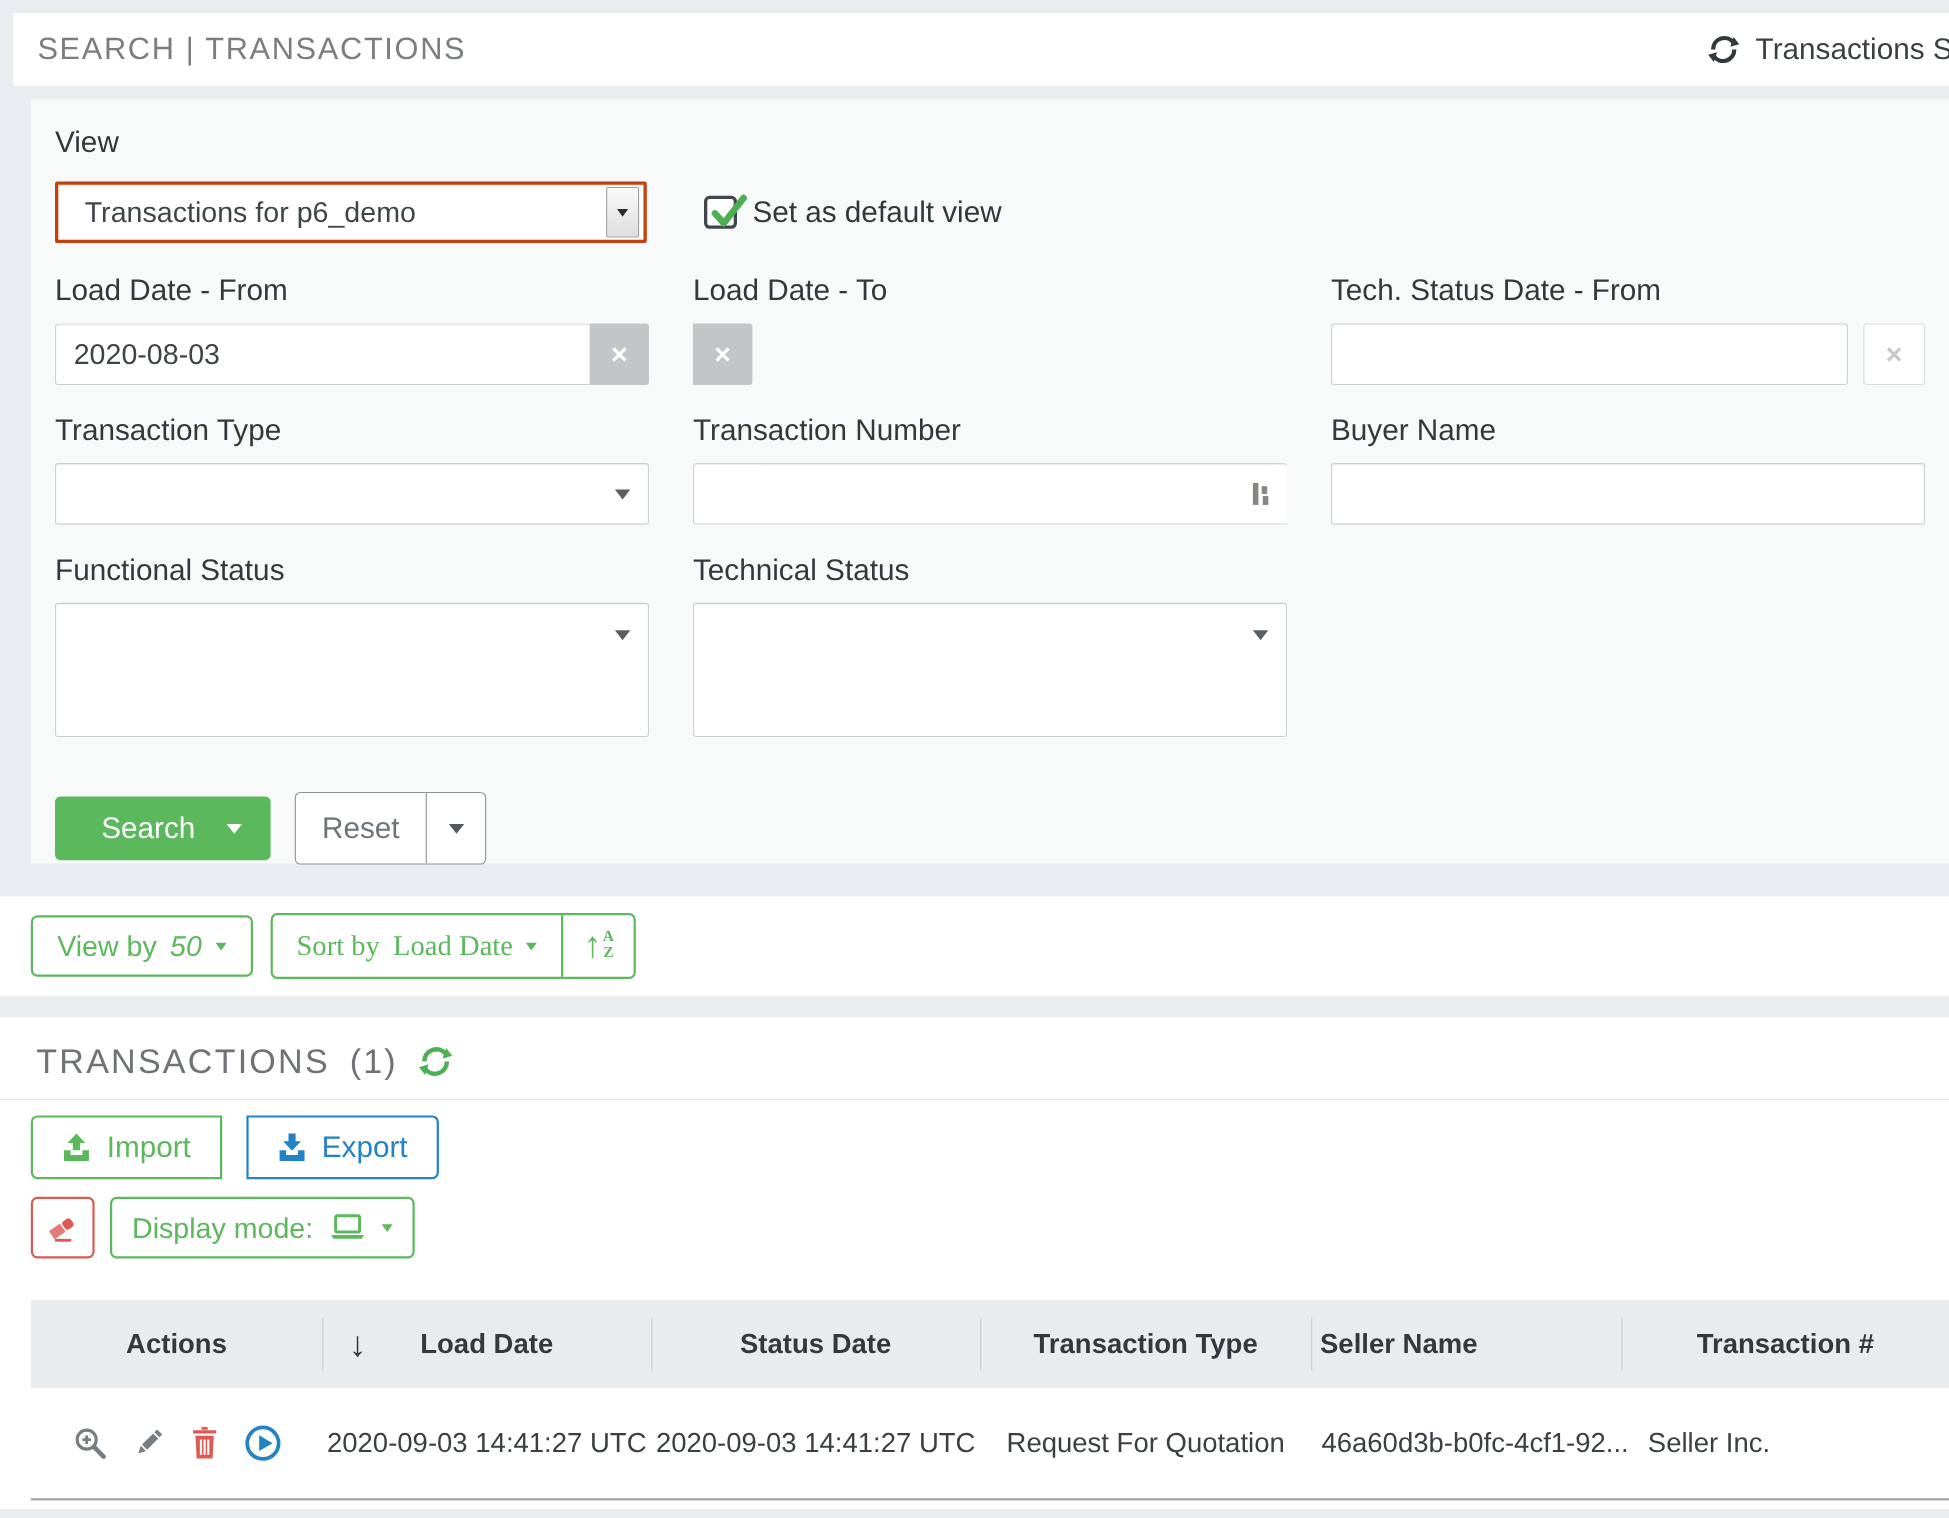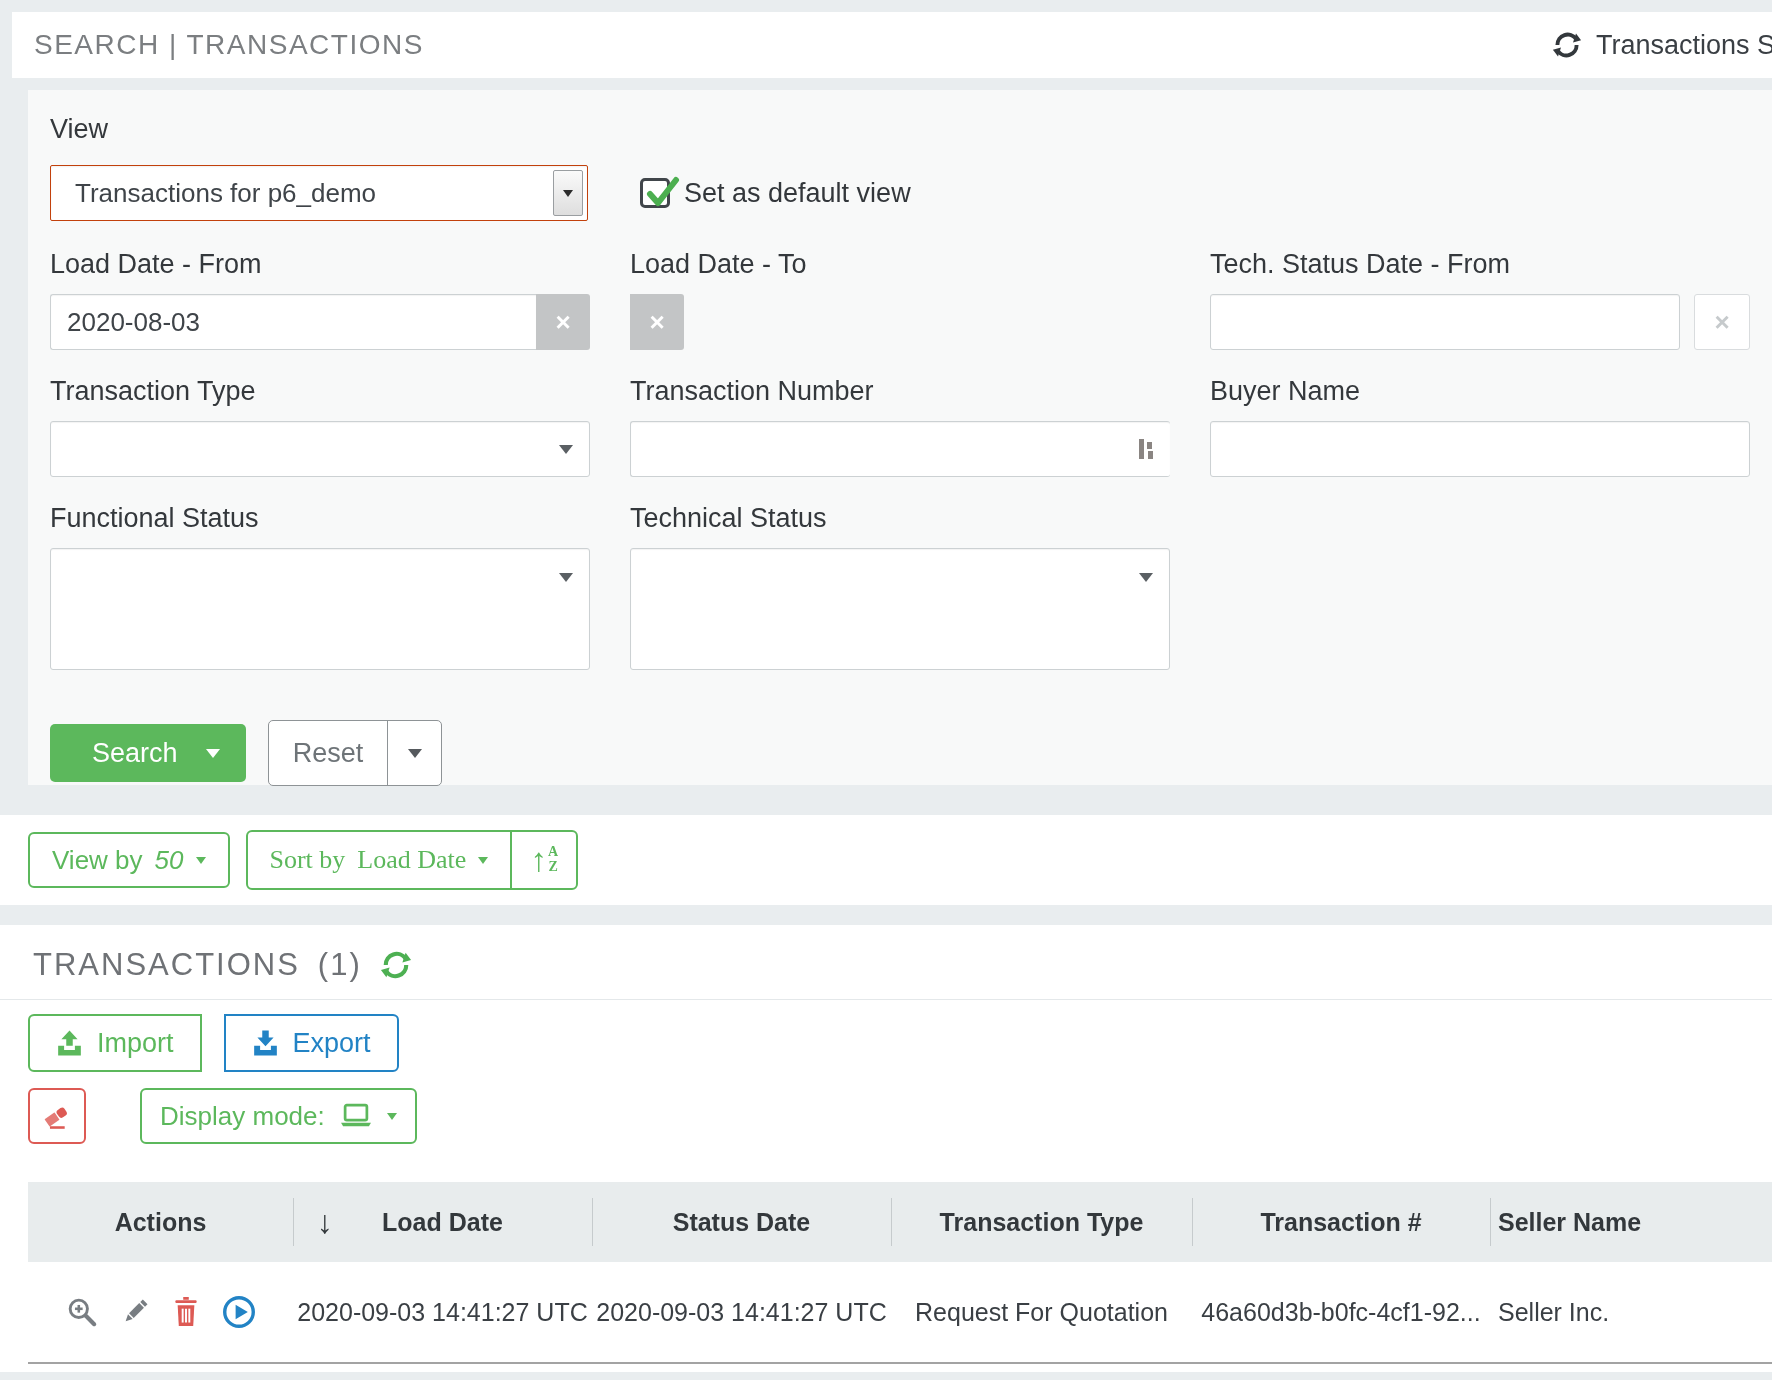--- a/index.html
+++ b/index.html
@@ -24,21 +24,21 @@
   }
   .icon { display:inline-flex; flex:none; }
   
   .search-panel {
     margin:12px 0 0 28px; width:1744px; height:695px;
     background:#f8f9f9; padding:24px 22px 0 22px;
   }
   .field-label { font-size:27px; color:#34383c; }
   .view-row { margin-top:20px; display:flex; align-items:center; }
   .view-select {
-    width:538px; height:56px; background:#fff; border:1px solid #c2410c; border-radius:2px;
+    width:538px; height:56px; background:#fff; border:3px solid #c2410c; border-radius:2px;
     display:flex; align-items:center; justify-content:space-between;
     padding:0 4px 0 24px; font-size:26px; color:#3f4449; cursor:pointer;
     box-shadow:inset 0 1px 2px rgba(0,0,0,.06);
   }
   .native-arrow {
     width:30px; height:46px; border:1px solid #9a9ea1; border-radius:2px;
     background:linear-gradient(#fafafa,#dedede); display:flex; align-items:center; justify-content:center;
   }
   .caret { width:0; height:0; border-left:7px solid transparent; border-right:7px solid transparent; border-top:9px solid currentColor; }
   .caret.small { border-left-width:5px; border-right-width:5px; border-top-width:7px; }
@@ -117,21 +117,21 @@
   .io-btn {
     height:58px; display:flex; align-items:center; gap:14px; padding:0 26px;
     background:#fff; font-family:inherit; font-size:27px; cursor:pointer;
   }
   .io-btn.import { border:2px solid #5cb85c; color:#5cb85c; border-radius:6px 0 0 6px; }
   .io-btn.export { border:2px solid #2283c5; color:#2283c5; border-radius:0 6px 6px 0; margin-left:-2px; }
   .tools-row { margin:16px 0 0 28px; display:flex; gap:14px; align-items:center; }
   .eraser-btn { width:58px; height:56px; border:2px solid #dd5a54; border-radius:6px; background:#fff; color:#dd5a54; display:flex; align-items:center; justify-content:center; cursor:pointer; }
   .display-btn {
     height:56px; border:2px solid #5cb85c; border-radius:6px; background:#fff; color:#5cb85c;
-    display:flex; align-items:center; gap:14px; padding:0 18px; font-size:26px; font-family:inherit; cursor:pointer;margin-left:40px;
+    display:flex; align-items:center; gap:14px; padding:0 18px; font-size:26px; font-family:inherit; cursor:pointer;
   }
   
   .tx-table { margin:38px 0 0 28px; width:1744px; }
   .t-head { display:flex; height:80px; background:#e8eced; align-items:center; }
   .t-row  { display:flex; height:102px; background:#fff; align-items:center; border-bottom:2px solid #a3a3a3; }
   .t-cell { position:relative; display:flex; align-items:center; justify-content:center; height:100%; white-space:nowrap; overflow:visible; }
   .t-head .t-cell { font-weight:bold; font-size:25px; color:#33383c; }
   .t-row  .t-cell { font-size:25px; color:#3a3f44; }
   .t-head .t-cell + .t-cell::before { content:""; position:absolute; left:0; top:20%; height:60%; width:1px; background:#c6cbcd; }
   .col-actions { width:265px; }
@@ -354,22 +354,22 @@
 
   <div class="tx-table">
     <div class="t-head">
       <div class="t-cell col-actions">Actions</div>
       <div class="t-cell col-load">
         <span class="sort-indicator">↓</span>
         <span>Load Date</span>
       </div>
       <div class="t-cell col-status">Status Date</div>
       <div class="t-cell col-type">Transaction Type</div>
+      <div class="t-cell col-seller">Seller Name</div>
       <div class="t-cell col-number">Transaction #</div>
-      <div class="t-cell col-seller">Seller Name</div>
     </div>
     <div class="t-row">
       <div class="t-cell col-actions">
         <div class="action-icons">
           <span class="icon c-gray">
             <svg width="32" height="32" viewBox="0 0 100 100">
               <circle cx="40" cy="40" r="27" fill="none" stroke="currentColor" stroke-width="9"></circle>
               <line x1="40" y1="28" x2="40" y2="52" stroke="currentColor" stroke-width="8"></line>
               <line x1="28" y1="40" x2="52" y2="40" stroke="currentColor" stroke-width="8"></line>
               <line x1="62" y1="62" x2="88" y2="88" stroke="currentColor" stroke-width="13" stroke-linecap="round"></line>

